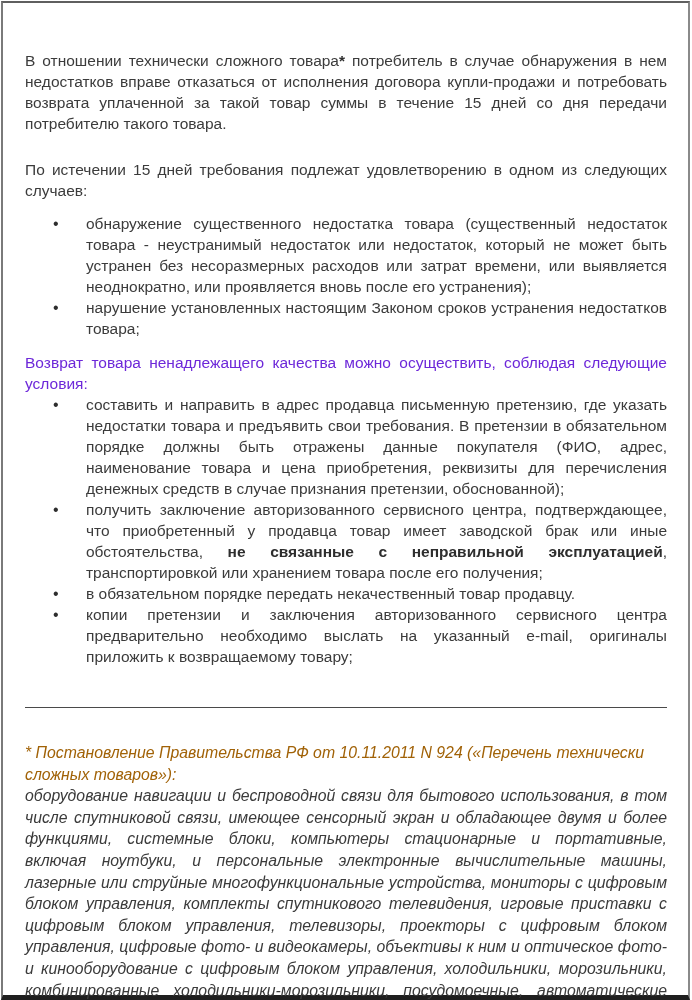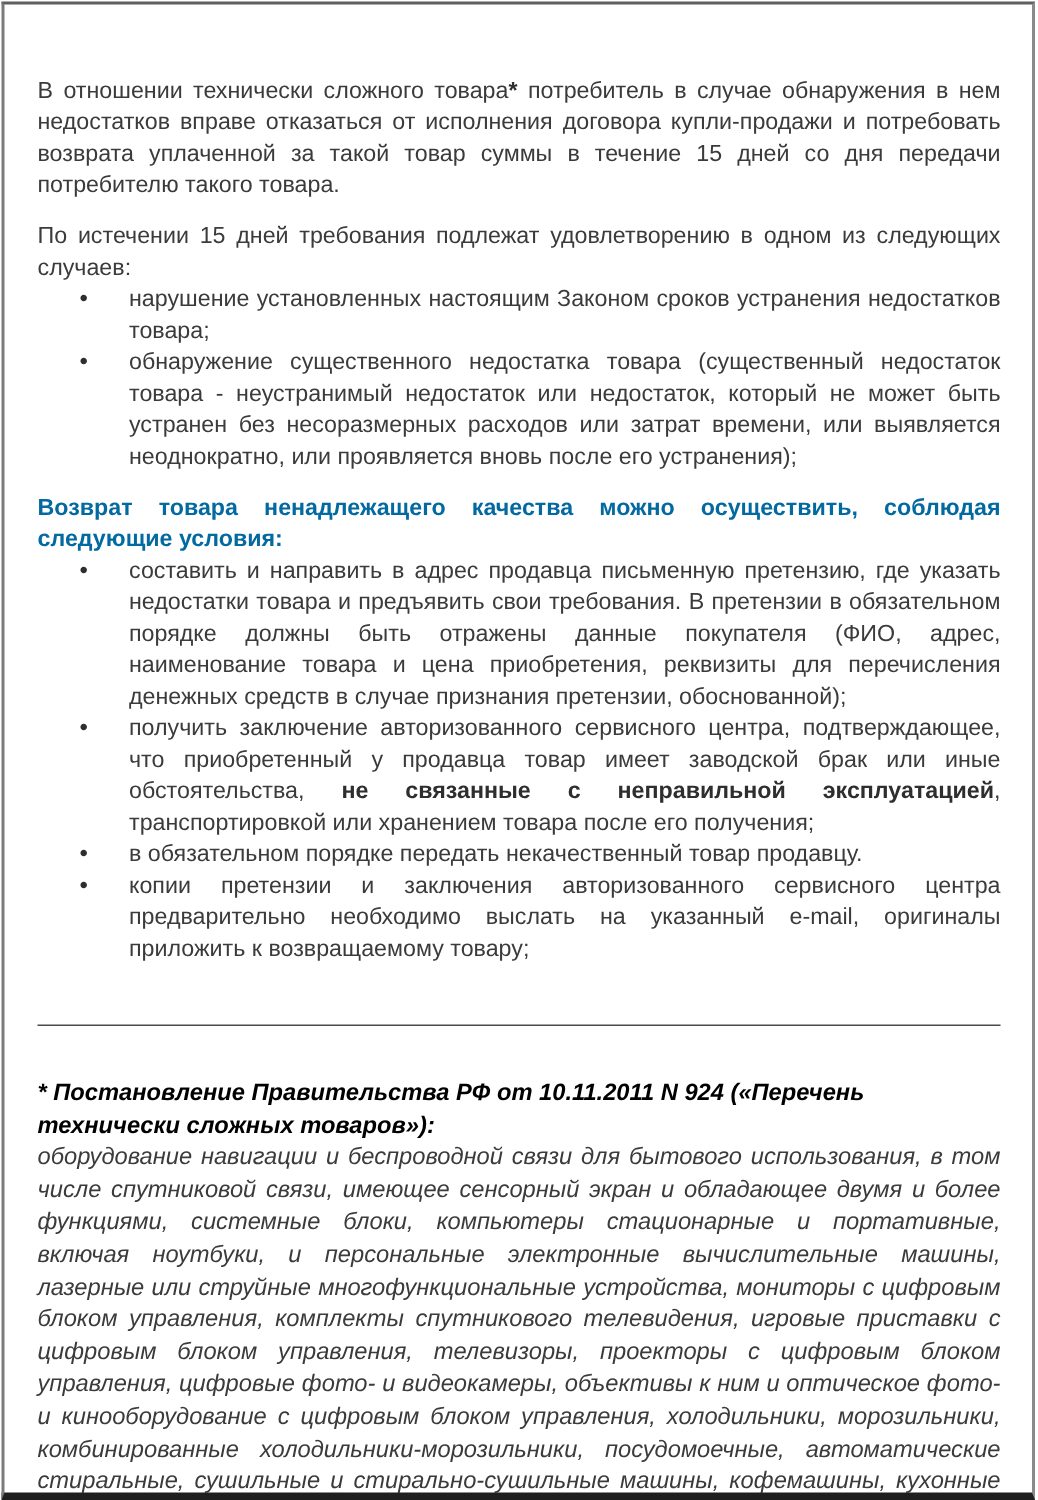--- a/index.html
+++ b/index.html
@@ -29,29 +29,29 @@
     position: relative;
     box-sizing: border-box;
     padding: 50px 25px 0 25px;
     color: #3b3b3b;
     font-size: 15.5px;
     line-height: 21px;
   }
   p { margin: 0; }
   .para {
     text-align: justify;
-    margin-bottom: 13px;
+    margin-bottom: 25px;
   }
   .heading-plain {
     text-align: justify;
-    margin-bottom: 0;
+    margin-bottom: 12px;
   }
   .heading-bold {
-    font-weight: bold;
-    color: #0369a1;
+    font-weight: normal;
+    color: #6d28d9;
     text-align: justify;
   }
   ul.doc-list {
     margin: 0 0 13px 0;
     padding: 0 0 0 28px;
     list-style: none;
   }
   ul.doc-list li {
     position: relative;
     padding-left: 33px;
@@ -73,42 +73,42 @@
     margin: 40px 0 0 0;
   }
   .footnote {
     margin-top: 34px;
     font-style: italic;
     font-size: 15.8px;
     line-height: 21.6px;
     color: #3b3b3b;
   }
   .footnote-title {
-    font-weight: bold;
-    color: #000000;
+    font-weight: normal;
+    color: #a16207;
     margin-bottom: 0;
   }
   .footnote-body {
     text-align: justify;
   }
 </style>
 </head>
 <body>
 
 <div class="page">
   <div class="frame"></div>
   <div class="content">
 
     <p class="para"><span>В отношении технически сложного товара</span><span class="inline-bold">*</span><span> потребитель в случае обнаружения в нем недостатков вправе отказаться от исполнения договора купли-продажи и потребовать возврата уплаченной за такой товар суммы в течение 15 дней со дня передачи потребителю такого товара.</span></p>
 
     <p class="heading-plain">По истечении 15 дней требования подлежат удовлетворению в одном из следующих случаев:</p>
 
     <ul class="doc-list">
+      <li>обнаружение существенного недостатка товара (существенный недостаток товара - неустранимый недостаток или недостаток, который не может быть устранен без несоразмерных расходов или затрат времени, или выявляется неоднократно, или проявляется вновь после его устранения);</li>
       <li>нарушение установленных настоящим Законом сроков устранения недостатков товара;</li>
-      <li>обнаружение существенного недостатка товара (существенный недостаток товара - неустранимый недостаток или недостаток, который не может быть устранен без несоразмерных расходов или затрат времени, или выявляется неоднократно, или проявляется вновь после его устранения);</li>
     </ul>
 
     <p class="heading-bold">Возврат товара ненадлежащего качества можно осуществить, соблюдая следующие условия:</p>
 
     <ul class="doc-list">
       <li>составить и направить в адрес продавца письменную претензию, где указать недостатки товара и предъявить свои требования. В претензии в обязательном порядке должны быть отражены данные покупателя (ФИО, адрес, наименование товара и цена приобретения, реквизиты для перечисления денежных средств в случае признания претензии, обоснованной);</li>
       <li><span>получить заключение авторизованного сервисного центра, подтверждающее, что приобретенный у продавца товар имеет заводской брак или иные обстоятельства, </span><span class="inline-bold">не связанные с неправильной эксплуатацией</span><span>, транспортировкой или хранением товара после его получения;</span></li>
       <li>в обязательном порядке передать некачественный товар продавцу.</li>
       <li>копии претензии и заключения авторизованного сервисного центра предварительно необходимо выслать на указанный e-mail, оригиналы приложить к возвращаемому товару;</li>
     </ul>

